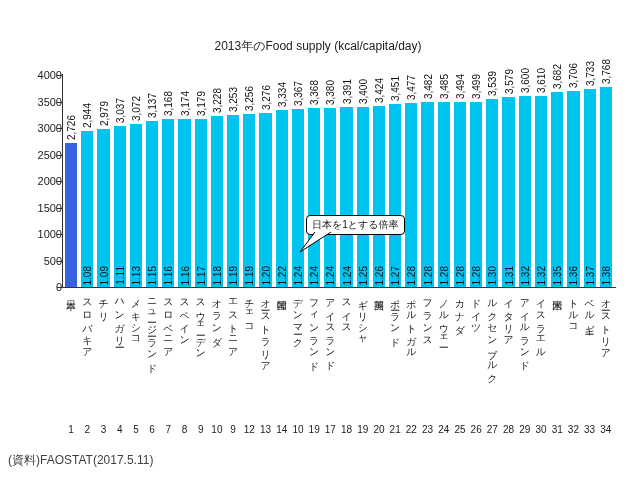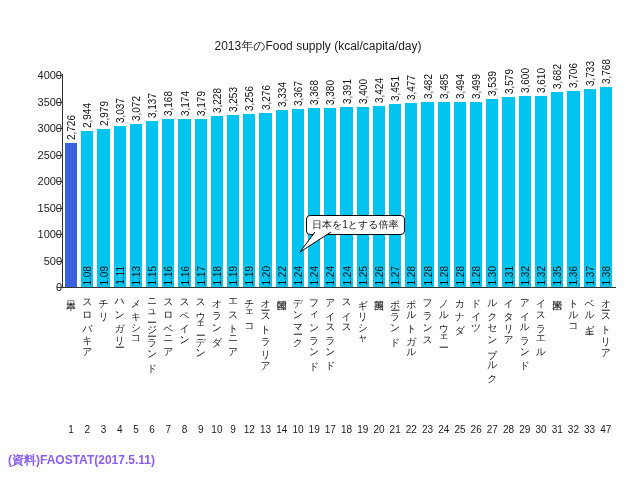--- a/index.html
+++ b/index.html
@@ -33,21 +33,21 @@
   .cat span{writing-mode:vertical-rl;text-orientation:mixed;font-size:10px;line-height:11px;color:#222;letter-spacing:1px;}
   
   .idxs{position:absolute;left:63px;top:424px;width:551px;display:flex;}
   .idx{flex:1 1 0;text-align:center;font-size:10px;color:#222;}
   
   .callout{
     position:absolute;left:306px;top:215px;z-index:5;background:#fff;border:1px solid #000;
     border-radius:4px;padding:2px 5px;font-size:10px;color:#111;white-space:nowrap;
   }
   .callout-tail{position:absolute;left:295px;top:232px;z-index:6;}
-  .source{position:absolute;left:8px;top:452px;font-size:12px;color:#8b5cf6;font-weight:bold;}
+  .source{position:absolute;left:8px;top:452px;font-size:12px;color:#404040;}
 </style>
 </head>
 <body>
 
 <div class="stage">
   <div class="subtitle">2013年のFood supply (kcal/capita/day)</div>
 
   <div class="y-axis" id="y-axis">
       <div class="y-tick-label" style="top: 206px;">0</div>
       <div class="y-tick-mark" style="top: 212px; position: absolute;"></div>
@@ -406,21 +406,21 @@
       <div class="idx">24</div>
       <div class="idx">25</div>
       <div class="idx">26</div>
       <div class="idx">27</div>
       <div class="idx">28</div>
       <div class="idx">29</div>
       <div class="idx">30</div>
       <div class="idx">31</div>
       <div class="idx">32</div>
       <div class="idx">33</div>
-      <div class="idx">47</div>
+      <div class="idx">34</div>
     </div>
 
   <div class="callout">
     <span>日本を1とする倍率</span>
   </div>
   <svg class="callout-tail" width="42" height="22" viewBox="0 0 42 22">
     <path d="M20 0 L5 20 L36 0" fill="#ffffff" stroke="#000000" stroke-width="1"></path>
   </svg>
 
   <div class="source">(資料)FAOSTAT(2017.5.11)</div>

